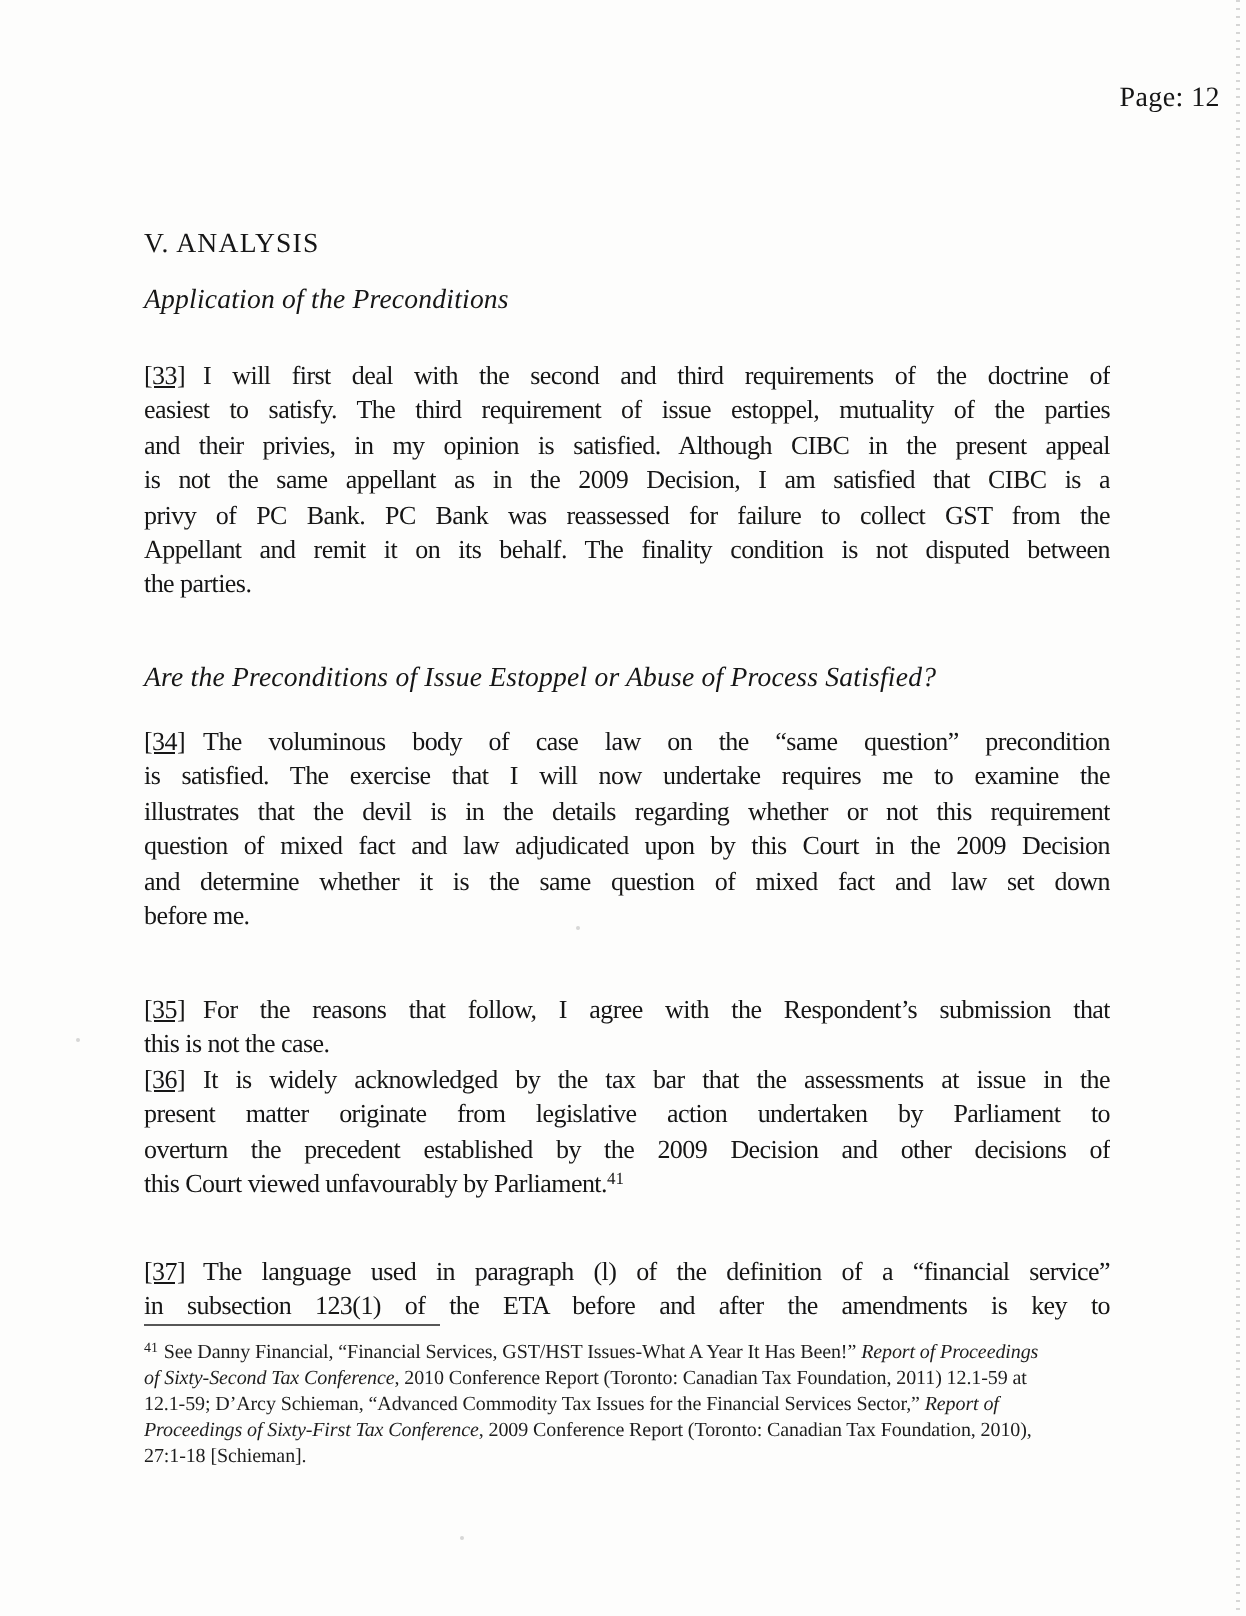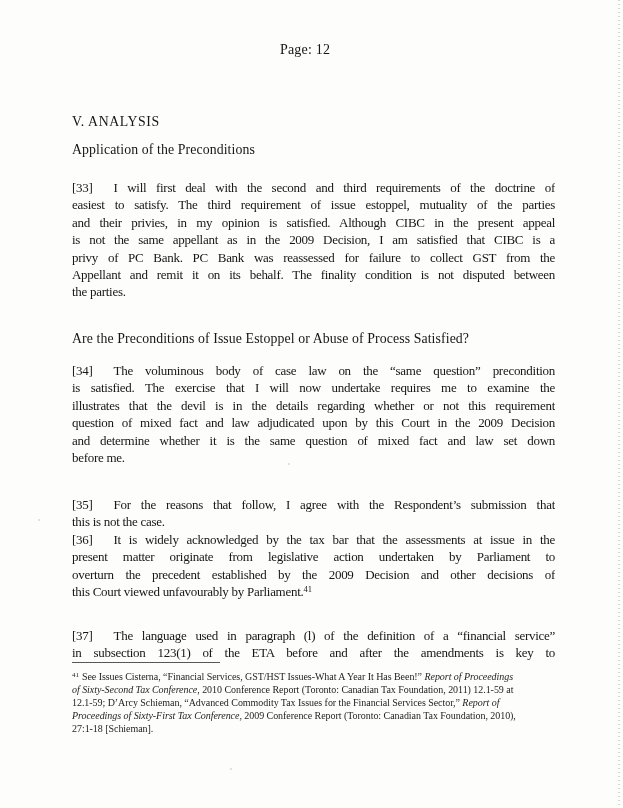--- a/index.html
+++ b/index.html
@@ -15,47 +15,47 @@
     position: absolute; top: 0; bottom: 0; right: 3px; width: 2px;
     background-image: repeating-linear-gradient(to bottom,
       rgba(110,110,110,.55) 0px, rgba(110,110,110,.55) 1px,
       transparent 1px, transparent 4px);
     opacity: .5;
   }
   .speck { position: absolute; width: 2px; height: 2px; background: #777; border-radius: 50%; opacity: .28; }
 
   .page-header {
     position: absolute; top: 42px; left: 0; width: 610px;
-    text-align: center; font-size: 14px; letter-spacing: .2px;
+    text-align: right; font-size: 14px; letter-spacing: .2px;
   }
 
   .h-section {
     position: absolute; left: 72px; top: 114px; width: 483px;
     font-size: 13.8px; letter-spacing: .6px;
   }
   .h-sub {
     position: absolute; left: 72px; width: 483px;
-    font-size: 13.8px; letter-spacing: .1px;
+    font-style: italic; font-size: 13.8px; letter-spacing: .1px;
   }
   .h-sub1 { top: 142px; }
   .h-sub2 { top: 331px; }
 
   .para {
     position: absolute; left: 72px; width: 483px;
     font-size: 13px; letter-spacing: -0.28px; line-height: 17.4px;
   }
   .p33 { top: 179px; }
   .p34 { top: 362px; }
   .p35 { top: 496px; }
   .p36 { top: 531px; }
   .p37 { top: 627px; }
 
   .ln { text-align: justify; text-align-last: justify; height: 17.4px; overflow: hidden; }
   .ln.last { text-align-last: left; }
-  .pnum { margin-right: 21px; }
+  .pnum { margin-right: 9px; text-decoration: underline; }
   sup.fnref { font-size: 8.5px; line-height: 0; vertical-align: 4px; letter-spacing: 0; }
 
   .fn-sep {
     position: absolute; left: 72px; top: 662px; width: 148px;
     border-top: 1.3px solid #3a3a3a; opacity: .85;
   }
   .footnote {
     position: absolute; left: 72px; top: 671px; width: 487px;
     font-size: 10px; line-height: 12.9px; letter-spacing: -0.05px;
     color: #1d1d1d;
@@ -109,21 +109,21 @@
   </div>
 
   <div class="para p37">
     <div class="ln"><span class="pnum">[37]</span><span>The language used in paragraph (l) of the definition of a “financial service”</span></div>
     <div class="ln">in subsection 123(1) of the ETA before and after the amendments is key to</div>
   </div>
 
   <div class="fn-sep"></div>
 
   <div class="footnote">
-    <div class="fln"><sup class="fn-marker">41</sup><span>See Issues Cisterna, “Financial Services, GST/HST Issues-What A Year It Has Been!” </span><span class="it">Report of Proceedings</span></div>
+    <div class="fln"><sup class="fn-marker">41</sup><span>See Danny Financial, “Financial Services, GST/HST Issues-What A Year It Has Been!” </span><span class="it">Report of Proceedings</span></div>
     <div class="fln"><span class="it">of Sixty-Second Tax Conference</span><span>, 2010 Conference Report (Toronto: Canadian Tax Foundation, 2011) 12.1-59 at</span></div>
     <div class="fln"><span>12.1-59; D’Arcy Schieman, “Advanced Commodity Tax Issues for the Financial Services Sector,” </span><span class="it">Report of</span></div>
     <div class="fln"><span class="it">Proceedings of Sixty-First Tax Conference</span><span>, 2009 Conference Report (Toronto: Canadian Tax Foundation, 2010),</span></div>
     <div class="fln"><span>27:1-18 [Schieman].</span></div>
   </div>
 
   <div class="speck" style="left:38px; top:519px;"></div>
   <div class="speck" style="left:288px; top:463px;"></div>
   <div class="speck" style="left:230px; top:768px;"></div>
 

